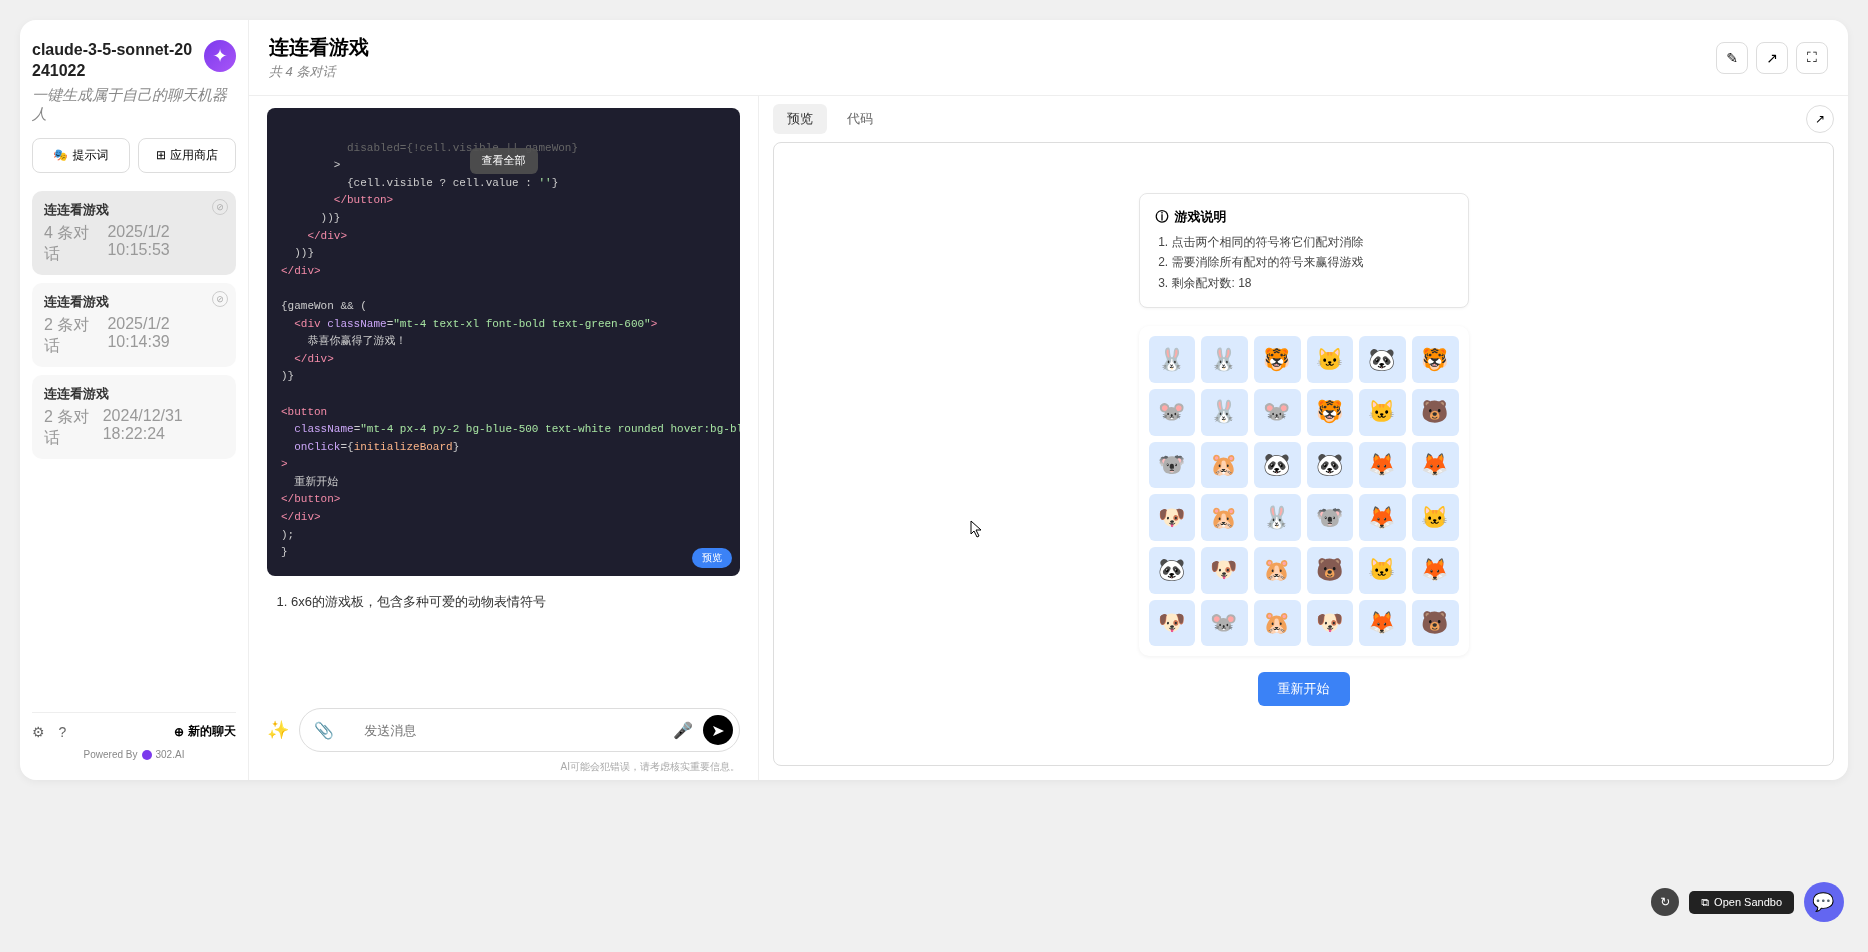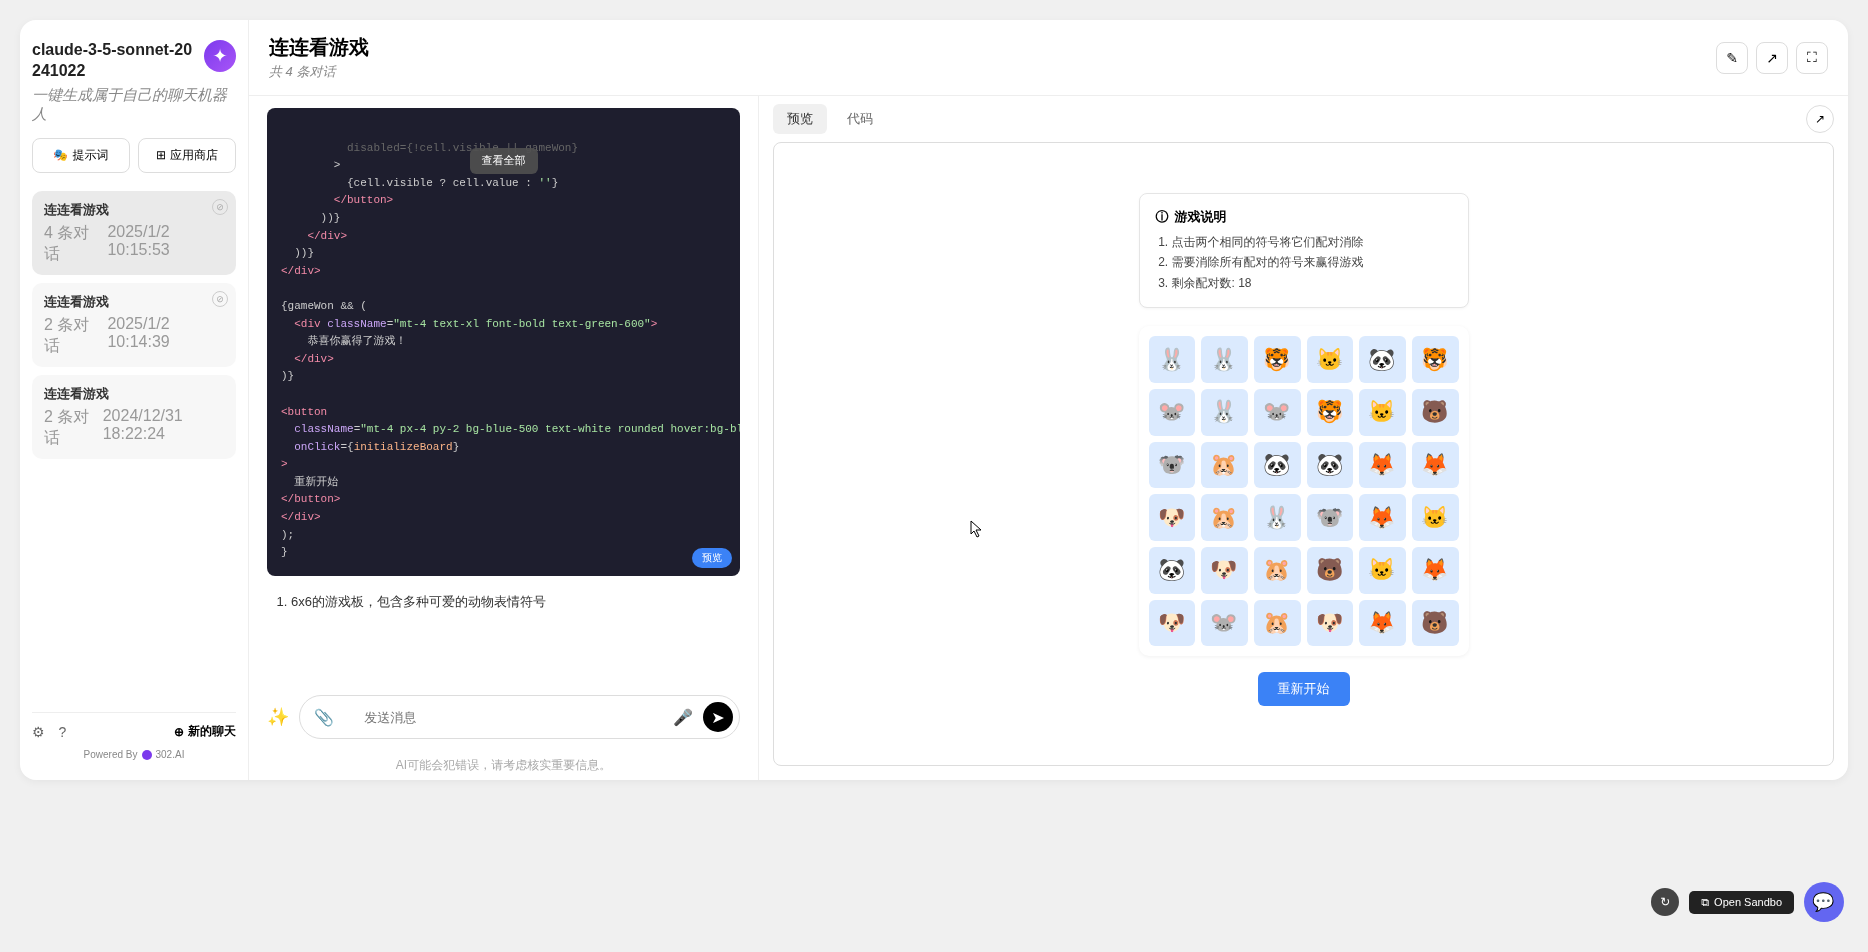--- a/index.html
+++ b/index.html
@@ -51,21 +51,21 @@
 .view-all { position: absolute; top: 40px; left: 50%; transform: translateX(-50%); background: rgba(80,80,80,0.9); color: #fff; padding: 4px 12px; border-radius: 6px; font-size: 11px; font-family: -apple-system, sans-serif; cursor: pointer; }
 .preview-chip { position: absolute; bottom: 8px; right: 8px; background: #3b82f6; color: #fff; padding: 2px 10px; border-radius: 10px; font-size: 10px; font-family: -apple-system, sans-serif; cursor: pointer; }
 .feature-list { padding-left: 24px; font-size: 13px; line-height: 1.9; color: #333; }
 .input-bar { padding: 10px 18px 6px; }
 .input-tools { display: flex; align-items: center; gap: 10px; }
 .magic-icon { color: #aaa; font-size: 18px; cursor: pointer; }
 .input-wrap { flex: 1; display: flex; align-items: center; border: 1px solid #ddd; border-radius: 22px; padding: 6px 6px 6px 14px; gap: 10px; }
 .input-wrap input { flex: 1; border: none; outline: none; font-size: 13px; margin-left: 20px; }
 .mic-icon { font-size: 16px; color: #666; cursor: pointer; }
 .send-btn { width: 30px; height: 30px; background: #000; border-radius: 50%; display: flex; align-items: center; justify-content: center; cursor: pointer; color: #fff; }
-.disclaimer { text-align: center; font-size: 12px; color: #aaa; margin-top: 18px; }
+.disclaimer { text-align: right; font-size: 10px; color: #aaa; margin-top: 8px; }
 
 
 .preview-col { flex: 1; display: flex; flex-direction: column; }
 .preview-tabs { display: flex; align-items: center; padding: 8px 14px; gap: 6px; }
 .tab { padding: 6px 14px; border-radius: 6px; font-size: 13px; cursor: pointer; color: #666; }
 .tab.active { background: #f0f0f0; color: #333; font-weight: 500; }
 .share-icon { margin-left: auto; width: 28px; height: 28px; border: 1px solid #ddd; border-radius: 50%; display: flex; align-items: center; justify-content: center; cursor: pointer; font-size: 12px; }
 .preview-frame { flex: 1; margin: 0 14px 14px; border: 1px solid #ddd; border-radius: 8px; overflow-y: auto; padding: 50px 20px 20px; display: flex; justify-content: center; }
 
 

